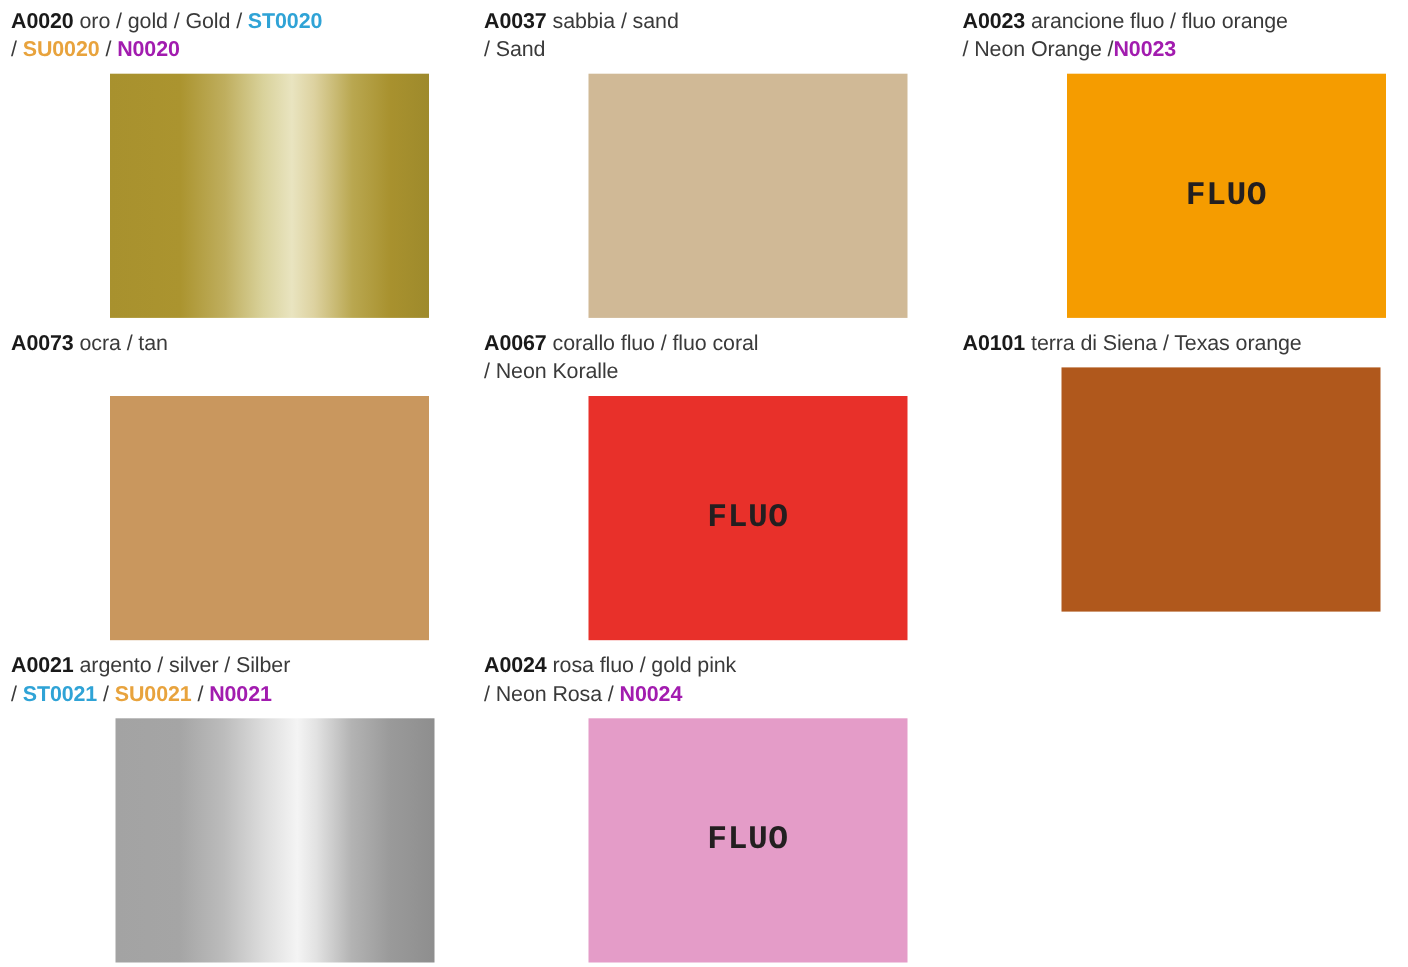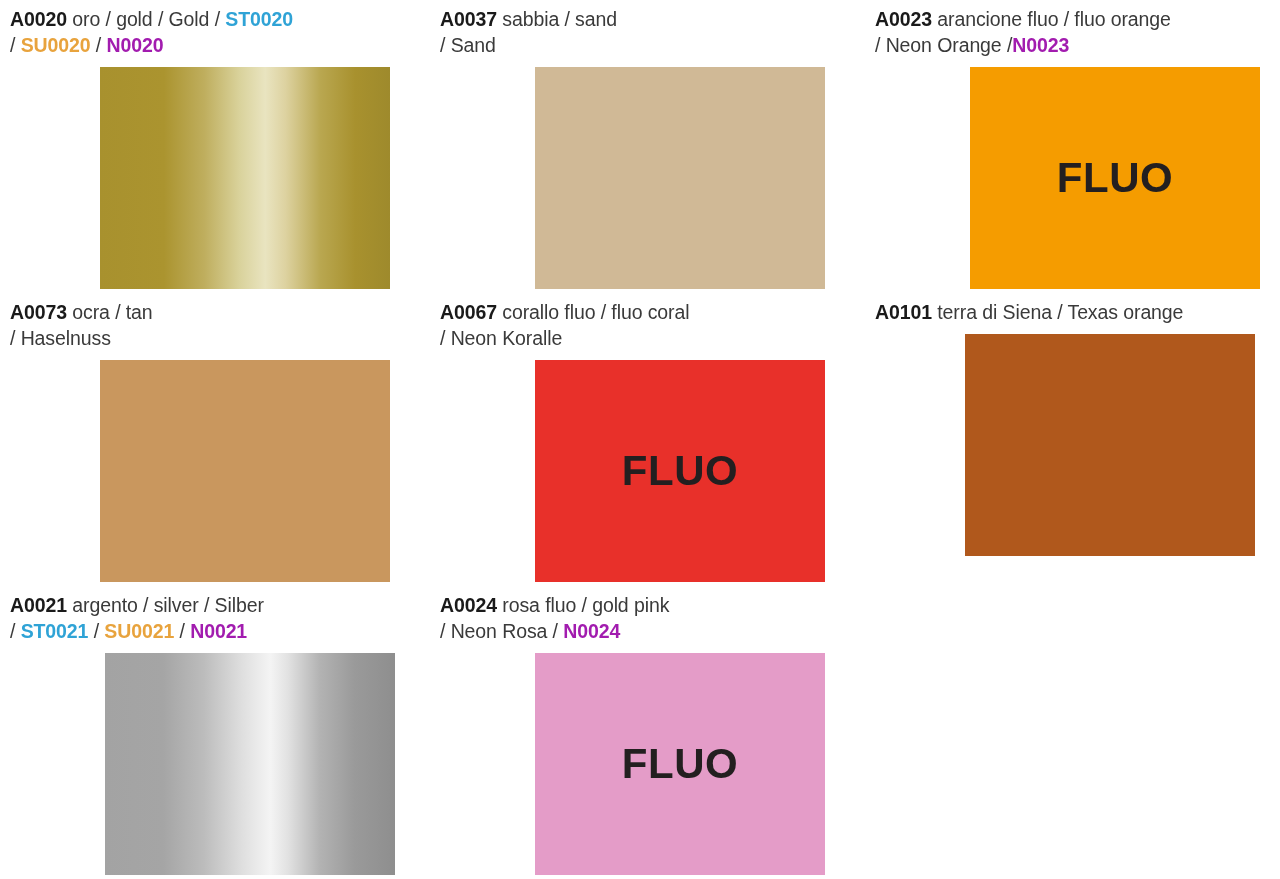--- a/index.html
+++ b/index.html
@@ -75,23 +75,23 @@
   }
 
   .col1 .swatch { left: 100px; }
   .col2 .swatch { left: 105px; }
   .col3 .swatch { left: 105px; }
 
   .swatch-1line { top: 35px; }
   .swatch-2line { top: 61px; }
 
   .fluo-text {
-    font-family: Liberation Sans, sans-serif;
+    font-family: Liberation Mono, monospace;
     font-weight: bold;
-    font-size: 42px;
+    font-size: 30px;
     letter-spacing: 0.5px;
     color: #231f20;
     user-select: none;
   }
 
   
   .tok-st { color: #2fa3d6; font-weight: bold; }
   .tok-su { color: #e8a33d; font-weight: bold; text-align: right; }
   .tok-n  { color: #a21caf; font-weight: bold; }
 </style>
@@ -126,21 +126,20 @@
           </div>
           <div class="swatch swatch-2line" style="background: rgb(245, 156, 0);">
             <span class="fluo-text">FLUO</span>
           </div>
         </div>
       </div>
       <div class="cell col1">
         <div class="cell-inner">
           <div class="caption">
             <span class="cap-line"><span class="code">A0073</span> <span>ocra / tan</span></span>
-            <span class="cap-line"><span>/ Haselnuss</span></span>
           </div>
           <div class="swatch swatch-2line" style="background: rgb(201, 151, 94);"></div>
         </div>
       </div>
       <div class="cell col3">
         <div class="cell-inner">
           <div class="caption">
             <span class="cap-line"><span class="code">A0067</span> <span>corallo fluo / fluo coral</span></span>
             <span class="cap-line"><span>/ Neon Koralle</span></span>
           </div>

